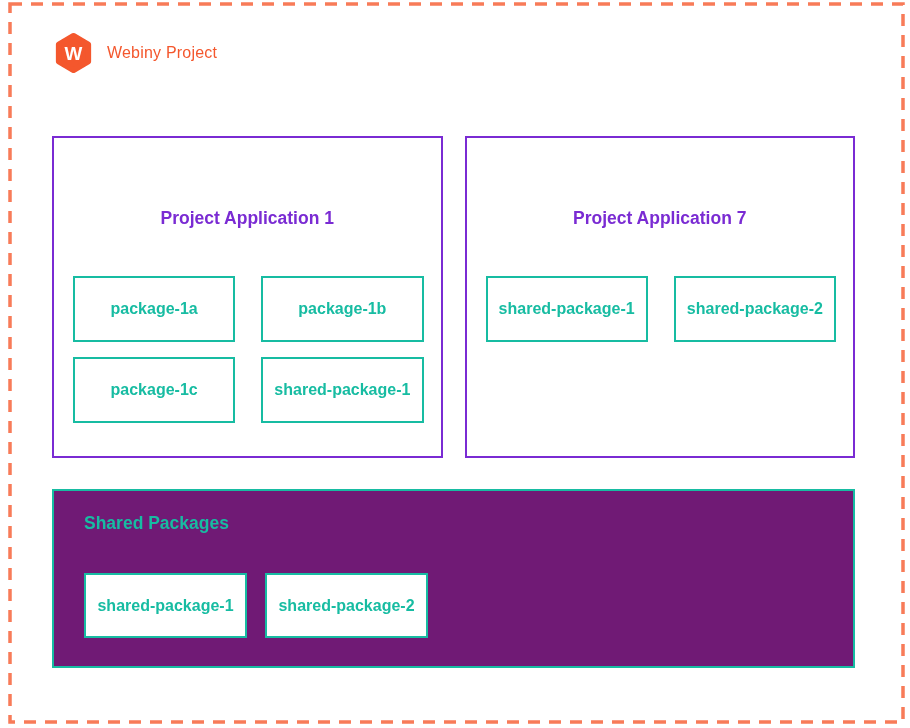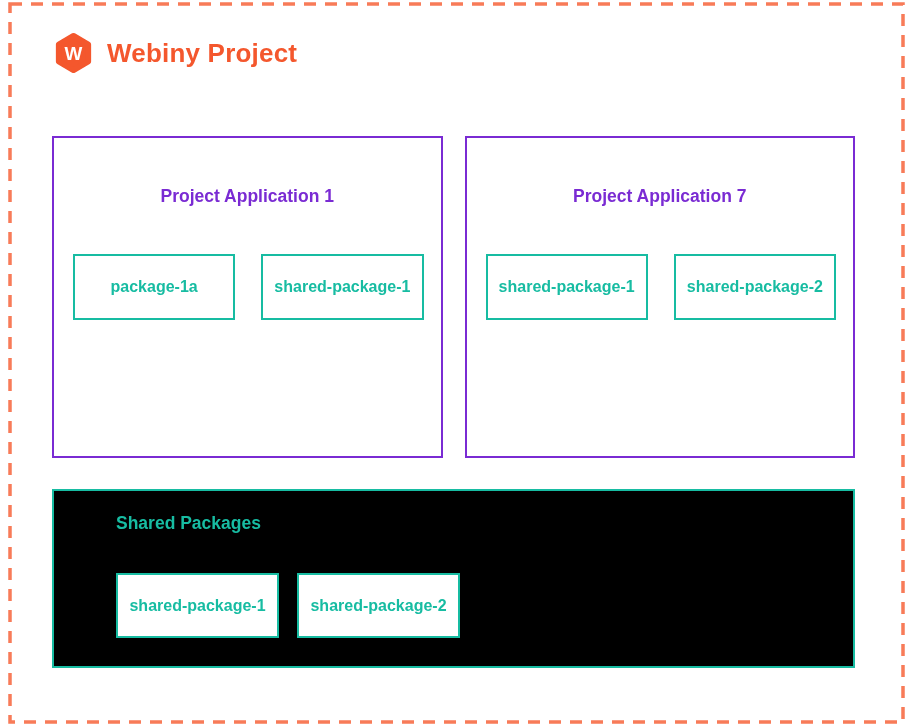--- a/index.html
+++ b/index.html
@@ -12,48 +12,48 @@
   }
   .frame-svg { position: absolute; left: 0; top: 0; }
   .frame-rect { fill: none; stroke: var(--orange_light); stroke-width: 3.5; stroke-dasharray: 12 9; }
 
   .header {
     position: absolute; left: 53px; top: 32px;
     display: flex; align-items: center; gap: 13px;
   }
   .logo { width: 41px; height: 42px; display: block; }
   .header-title {
-    color: var(--orange); font-size: 26px; font-weight: bold; letter-spacing: 0.2px;
+    color: var(--orange); font-size: 16px; font-weight: normal; letter-spacing: 0.2px;
   }
 
   .apps-row {
     position: absolute; left: 52px; top: 136px; width: 803px; height: 322px;
     display: flex; gap: 22px;
   }
   .app-box {
     flex: 1; border: 2px solid var(--purple); background: #ffffff;
   }
   .app-title {
-    margin-top: 47px; text-align: center;
+    margin-top: 69px; text-align: center;
     color: var(--purple); font-size: 17.5px; font-weight: bold; line-height: 22px;
   }
   .pkg-grid {
     margin: 47px 17px 0 19px;
     display: grid; grid-template-columns: 1fr 1fr;
     column-gap: 26px; row-gap: 15px; border-radius: 27px;
   }
   .pkg-box {
     height: 66px; border: 2px solid var(--teal); background: #ffffff;
     display: flex; align-items: center; justify-content: center;
     color: var(--teal); font-size: 16px; font-weight: bold;
   }
 
   .shared-box {
     position: absolute; left: 52px; top: 489px; width: 803px; height: 179px;
-    border: 2px solid var(--teal); background: #000000; padding-left: 32px;
+    border: 2px solid var(--teal); background: #701a75;
   }
   .shared-title {
     margin: 21px 0 0 30px;
     color: var(--teal); font-size: 17.5px; font-weight: bold; line-height: 22px;
   }
   .shared-row {
     margin: 39px 0 0 30px; display: flex; gap: 18px;
   }
   .shared-row .pkg-box { width: 163px; height: 65px; }
 </style>
@@ -71,20 +71,22 @@
   </svg>
   <span class="header-title">Webiny Project</span>
 </div>
 
 <div class="apps-row">
 
   <div class="app-box">
     <div class="app-title">Project Application 1</div>
     <div class="pkg-grid">
       <div class="pkg-box">package-1a</div>
+      <div class="pkg-box">package-1b</div>
+      <div class="pkg-box">package-1c</div>
       <div class="pkg-box">shared-package-1</div>
     </div>
   </div>
 
   <div class="app-box">
     <div class="app-title">Project Application 7</div>
     <div class="pkg-grid">
       <div class="pkg-box">shared-package-1</div>
       <div class="pkg-box">shared-package-2</div>
     </div>

